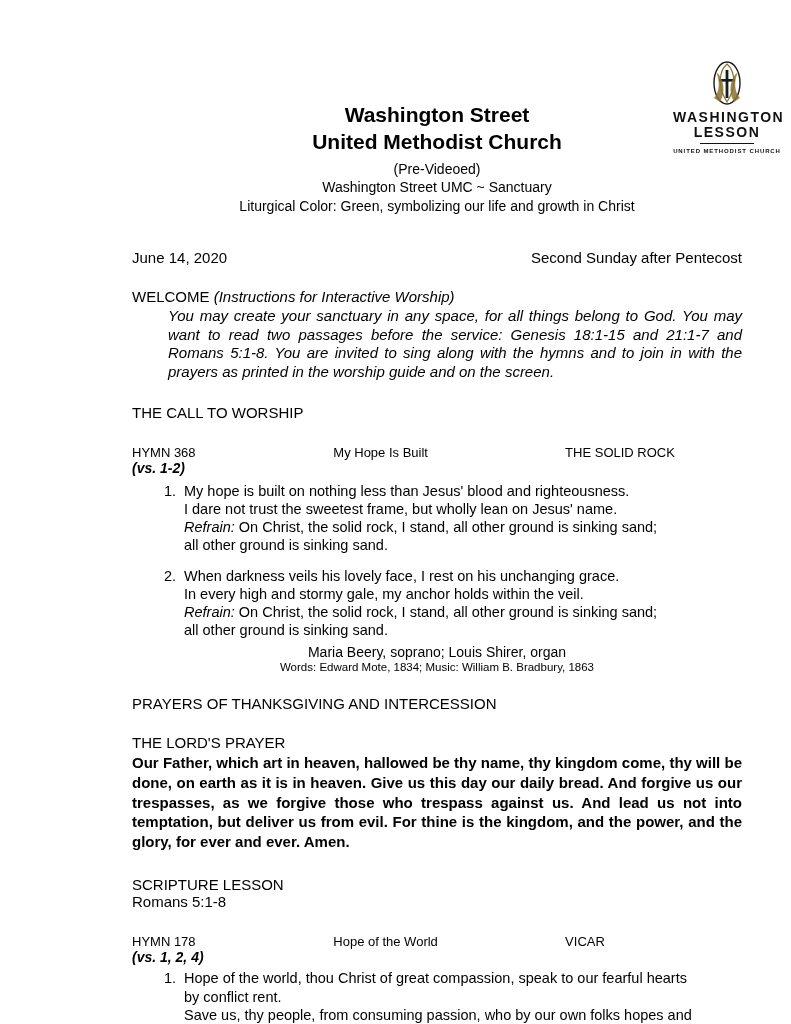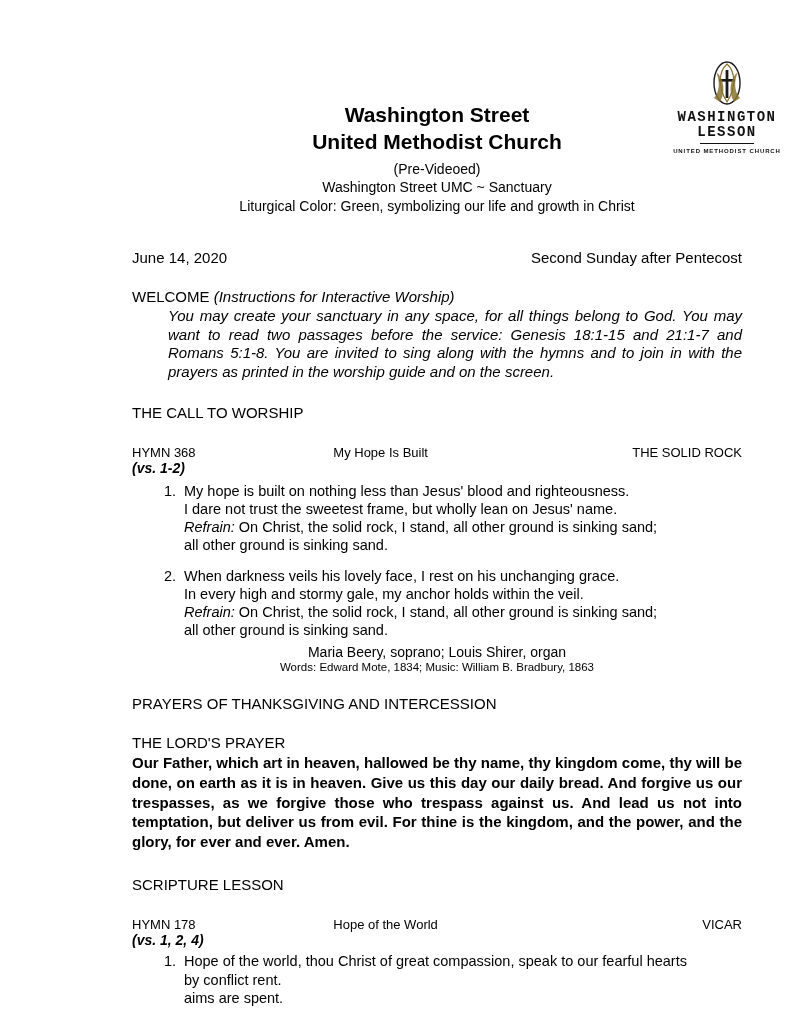--- a/index.html
+++ b/index.html
@@ -63,21 +63,21 @@
     width: 108px;
     text-align: center;
   }
   .logo-mark {
     width: 46px;
     height: 50px;
     margin: 0 auto 2px auto;
     display: block;
   }
   .logo-name {
-    font-family: Liberation Mono, monospace;
+    font-family: Liberation Sans, sans-serif;
     font-size: 14px;
     font-weight: bold;
     letter-spacing: 1.5px;
     line-height: 1.08;
     color: #111;
   }
   .logo-sub {
     font-family: "Liberation Sans", sans-serif;
     font-size: 6px;
     font-weight: bold;
@@ -124,21 +124,21 @@
     margin-top: 22px;
   }
 
   .hymn-row {
     display: flex;
     font-size: 13px;
     margin-top: 24px;
   }
   .hymn-num { width: 33%; }
   .hymn-title { width: 38%; text-align: left; }
-  .hymn-tune { width: 29%; text-align: right; }
+  .hymn-tune { width: 29%; text-align: left; }
 
   .vs-note {
     font-size: 14px;
     font-style: italic;
     font-weight: bold;
     margin-top: 0px;
   }
 
   .verse {
     font-size: 14.5px;
@@ -265,32 +265,34 @@
     <div class="credit-center">Maria Beery, soprano; Louis Shirer, organ</div>
     <div class="credit-small">Words: Edward Mote, 1834; Music: William B. Bradbury, 1863</div>
 
     <div class="plain-head">PRAYERS OF THANKSGIVING AND INTERCESSION</div>
 
     <div class="plain-head">THE LORD'S PRAYER</div>
     <div class="bold-body">Our Father, which art in heaven, hallowed be thy name, thy kingdom come, thy will be done, on earth as it is in heaven.  Give us this day our daily bread.  And forgive us our trespasses, as we forgive those who trespass against us.  And lead us not into temptation, but deliver us from evil.  For thine is the kingdom, and the power, and the glory, for ever and ever.  Amen.</div>
 
     <div class="scripture-row">
       <div class="scripture-label">SCRIPTURE LESSON</div>
+      <div class="scripture-ref">Romans 5:1-8</div>
     </div>
 
     <div class="hymn-row">
       <div class="hymn-num">HYMN 178</div>
       <div class="hymn-title">Hope of the World</div>
       <div class="hymn-tune">VICAR</div>
     </div>
     <div class="vs-note">(vs. 1, 2, 4)</div>
 
     <div class="hymn2-verse">
       <div class="verse-num">1.</div>
       <div class="verse-lines">
         <div>Hope of the world, thou Christ of great compassion, speak to our fearful hearts</div>
         <div>by conflict rent.</div>
+        <div>Save us, thy people, from consuming passion, who by our own folks hopes and</div>
         <div>aims are spent.</div>
       </div>
     </div>
 
   </div>
 </div>
 
 </body></html>

